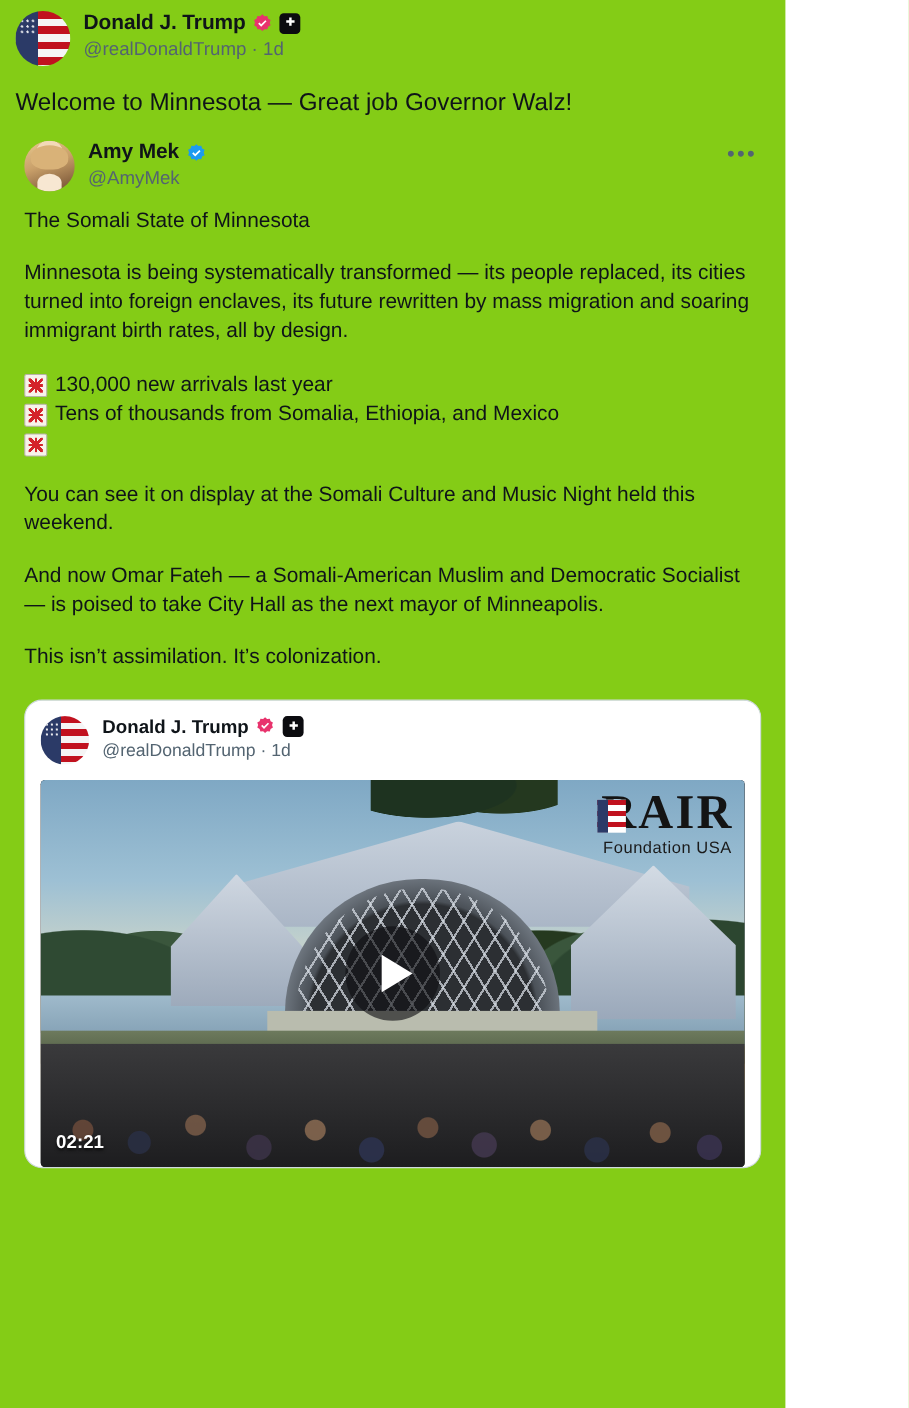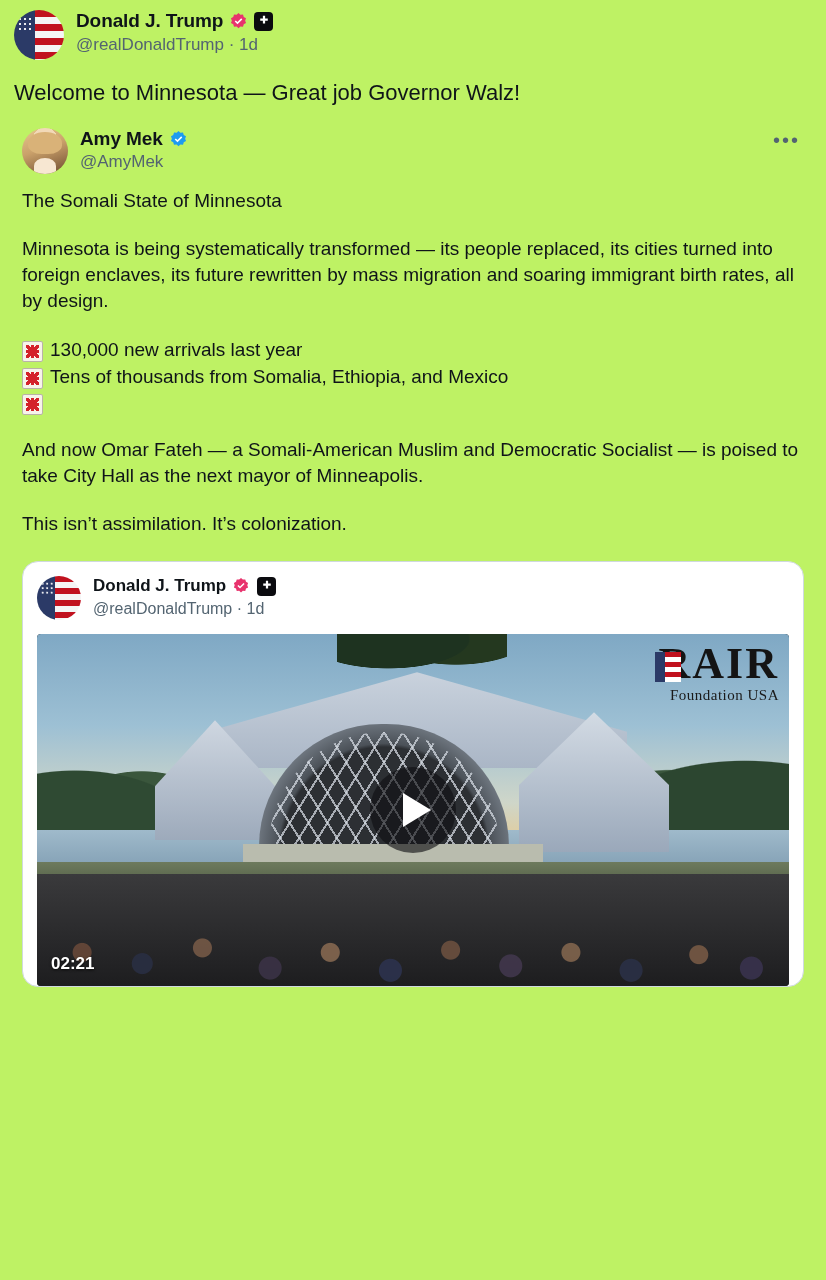--- a/index.html
+++ b/index.html
@@ -10,24 +10,24 @@
   body {
     width: 826px;
     height: 1280px;
     font-family: "Liberation Sans", sans-serif;
     color: #0f1419;
     overflow: hidden;
     position: relative;
   }
 
   .page {
-    width: 826px;
+    width: 714px;
     height: 1280px;
     position: relative;
-    background: #bef264;
+    background: #84cc16;
     box-sizing: border-box;
   }
 
   
   .outer-header {
     display: flex;
     align-items: flex-start;
     padding: 10px 14px 0 14px;
   }
   .avatar {
@@ -166,21 +166,21 @@
   }
   .quote-body p {
     margin: 0 0 22px 0;
   }
   .quote-body p:last-child { margin-bottom: 0; }
   .bullets {
     margin: 0 0 22px 0;
   }
   .bullet-line {
     display: flex;
-    align-items: center;
+    align-items: flex-start;
     gap: 7px;
     line-height: 1.42;
   }
   .emoji-sign {
     width: 21px;
     height: 21px;
     flex: 0 0 21px;
     margin-top: 3px;
     border-radius: 2px;
     background: #f7f3ea;
@@ -412,25 +412,26 @@
     line-height: 1;
   }
   .rair-main {
     font-family: "Liberation Serif", serif;
     font-size: 44px;
     font-weight: bold;
     letter-spacing: 2px;
     color: #141414;
   }
   .rair-sub {
-    font-family: Liberation Serif, serif;
+    font-family: Liberation Sans, sans-serif;
     font-size: 15px;
     color: #1a1a1a;
     letter-spacing: .5px;
     margin-top: 2px;
+    text-align: center;
   }
   .rair-flag {
     position: absolute;
     left: -4px;
     top: 10px;
     width: 26px; height: 30px;
     background:
       linear-gradient(90deg, #2b3a67 0 38%, transparent 38%),
       repeating-linear-gradient(180deg, #c1121f 0 5px, #fff 5px 10px);
   }
@@ -496,20 +497,21 @@
         </div>
         <div class="bullet-line">
           <span class="emoji-sign"></span>
           <span>Tens of thousands from Somalia, Ethiopia, and Mexico</span>
         </div>
         <div class="bullet-line">
           <span class="emoji-sign"></span>
         </div>
       </div>
 
+      <p>You can see it on display at the Somali Culture and Music Night held this weekend.</p>
       <p>And now Omar Fateh — a Somali-American Muslim and Democratic Socialist — is poised to take City Hall as the next mayor of Minneapolis.</p>
       <p>This isn’t assimilation. It’s colonization.</p>
     </div>
 
     <div class="nested-card">
       <div class="nested-header">
         <div class="avatar-nested"></div>
         <div class="nested-names">
           <div class="name-row">
             <span class="nested-display">Donald J. Trump</span>

